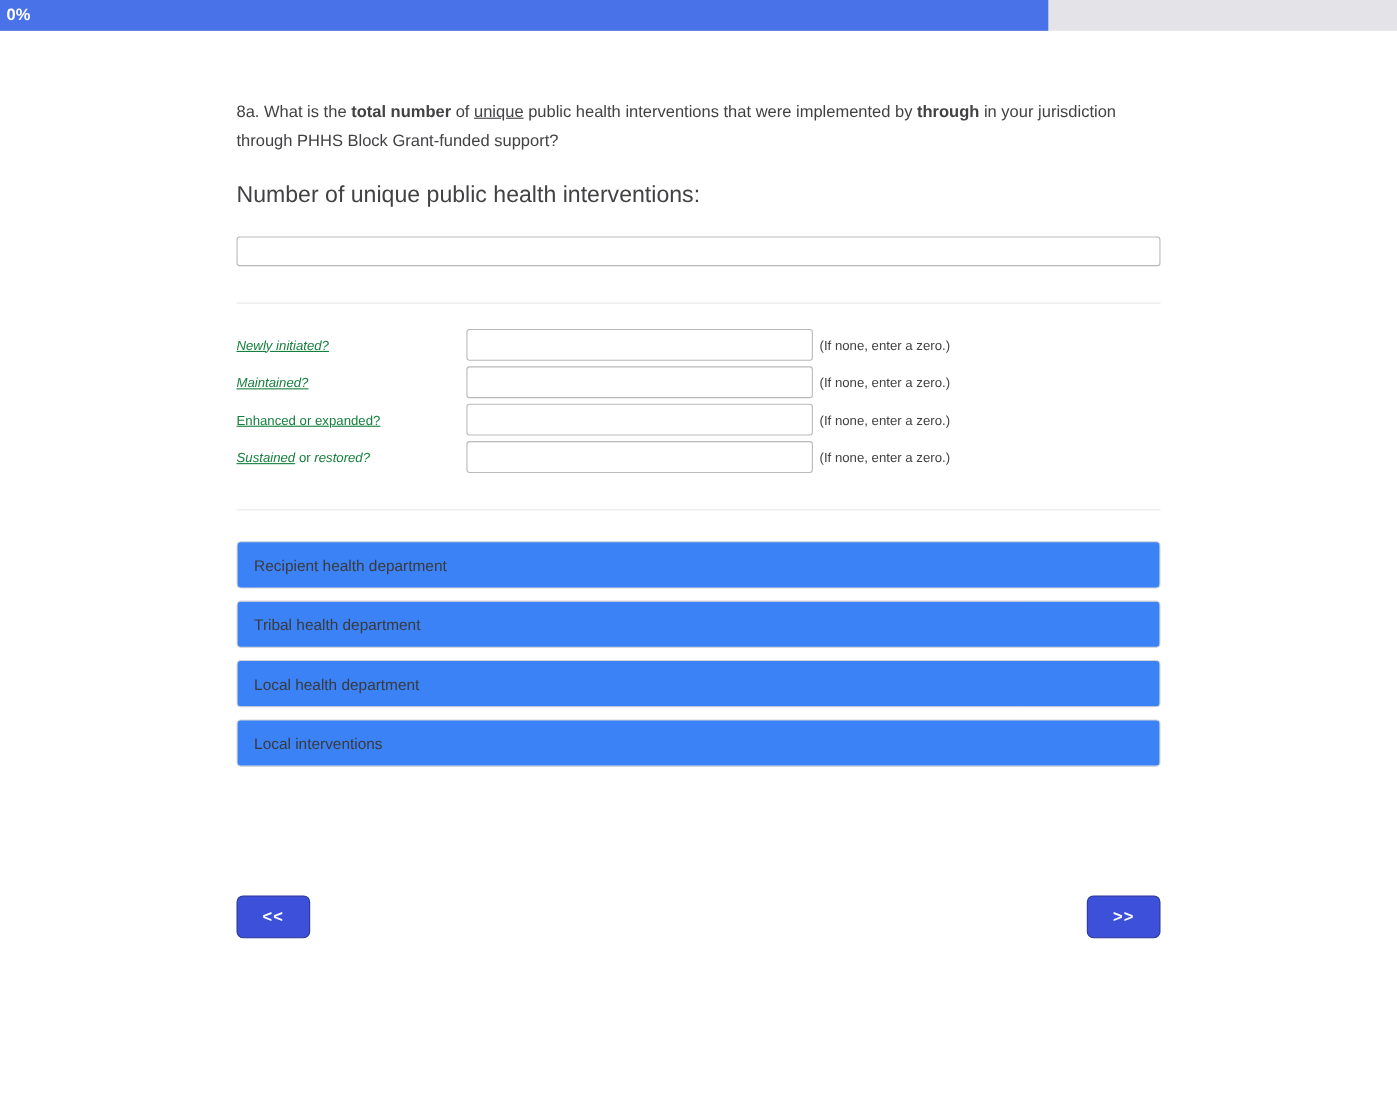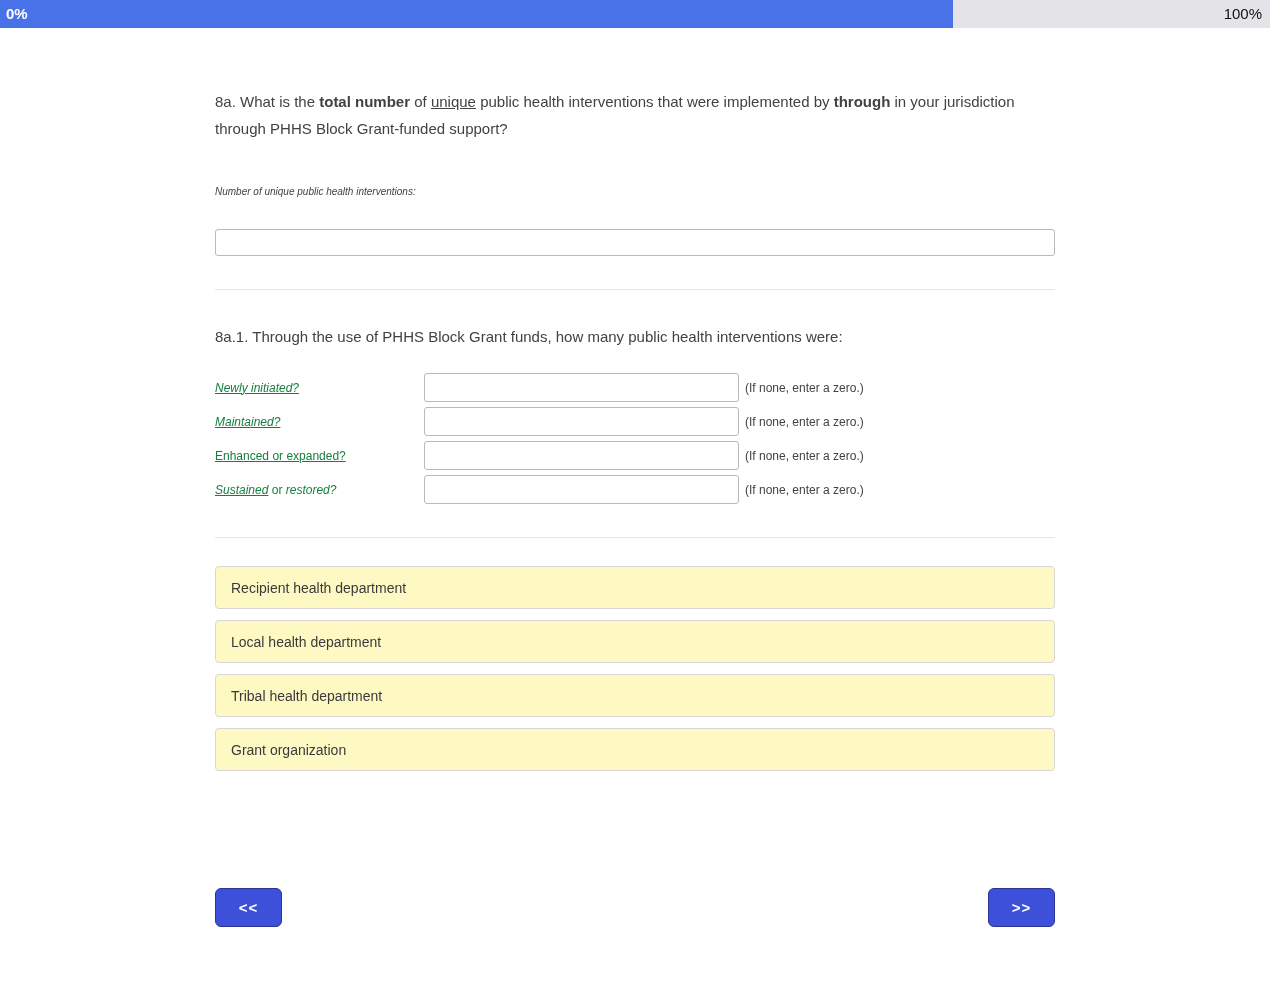--- a/index.html
+++ b/index.html
@@ -45,24 +45,23 @@
   }
 
   .question-text {
     font-size: 15px;
     line-height: 27px;
     color: #424245;
   }
   .q8a-text { margin-top: 60px; }
 
   .sub-label {
-    margin-top: 40px;
-    font-size: 10px;
+    margin-top: 26px;
+    font-size: 21px;
     line-height: 20px;
-    font-style: italic;
   }
 
   .text-input {
     display: block;
     border: 1px solid #b9b9b9;
     border-radius: 3px;
     height: 27px;
     font-family: "Liberation Sans", sans-serif;
     font-size: 14px;
     color: #333;
@@ -104,21 +103,21 @@
     white-space: nowrap;
   }
 
   .q8b-text { margin-top: 30px; }
 
   .options { margin-top: 28px; }
   .option-item {
     height: 43px;
     border: 1px solid #d6d6d6;
     border-radius: 4px;
-    background: #fef9c3;
+    background: #3b82f6;
     display: flex;
     align-items: center;
     padding-left: 15px;
     margin-bottom: 11px;
     font-size: 14px;
     color: #3a3a3c;
     cursor: pointer;
   }
 
   .nav-row {
@@ -140,36 +139,32 @@
     cursor: pointer;
   }
 </style>
 </head>
 <body>
 
 <div class="progress-track">
   <div class="progress-fill" style="width: 75%;">
     <span>0%</span>
   </div>
-  <div class="progress-remaining">
-    <span>100%</span>
-  </div>
 </div>
 
 <div class="content">
 
   <div class="question-text q8a-text"><span>8a. What is the </span><span style="font-weight: bold;">total number</span><span> of </span><span style="text-decoration: underline;">unique</span><span> public health interventions that were implemented by </span><span style="font-weight: bold;">through</span><span> in your jurisdiction through PHHS Block Grant-funded support?</span></div>
 
   <div class="sub-label">Number of unique public health interventions:</div>
 
   <input type="text" class="text-input wide-input" value="" style="">
 
   <hr class="divider">
 
-  <div class="question-text q8a1-text">8a.1. Through the use of PHHS Block Grant funds, how many public health interventions were:</div>
 
   <div class="rows">
     <div class="sub-row">
       <span class="row-label"><span style="font-style: italic; text-decoration: underline;">Newly initiated?</span></span>
       <input type="text" class="text-input row-input" value="" style="">
       <span class="row-hint">(If none, enter a zero.)</span>
     </div>
     <div class="sub-row">
       <span class="row-label"><span style="font-style: italic; text-decoration: underline;">Maintained?</span></span>
       <input type="text" class="text-input row-input" value="" style="">
@@ -185,23 +180,23 @@
       <input type="text" class="text-input row-input" value="" style="">
       <span class="row-hint">(If none, enter a zero.)</span>
     </div>
   </div>
 
   <hr class="divider">
 
 
   <div class="options">
     <div class="option-item">Recipient health department</div>
+    <div class="option-item">Tribal health department</div>
     <div class="option-item">Local health department</div>
-    <div class="option-item">Tribal health department</div>
-    <div class="option-item">Grant organization</div>
+    <div class="option-item">Local interventions</div>
   </div>
 
   <div class="nav-row">
     <button class="nav-button">&lt;&lt;</button>
     <button class="nav-button">&gt;&gt;</button>
   </div>
 
 </div>
 
 </body></html>

